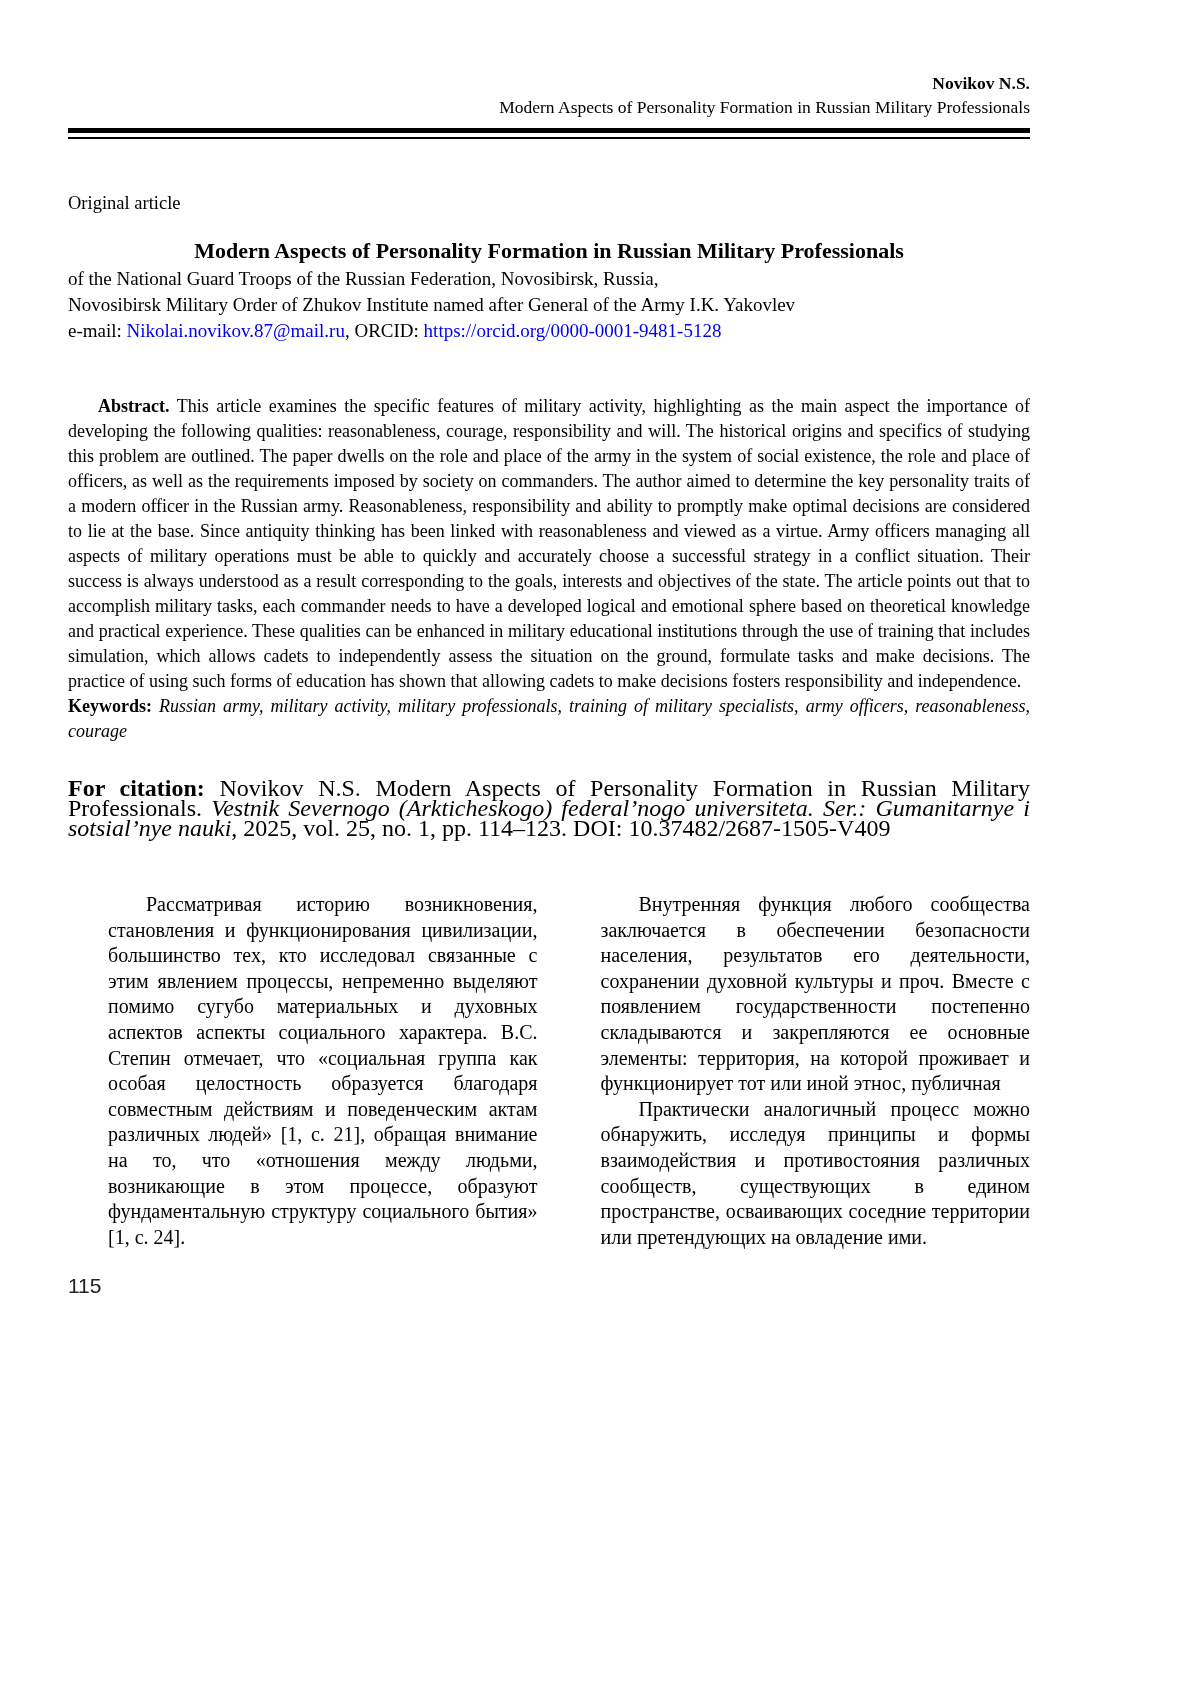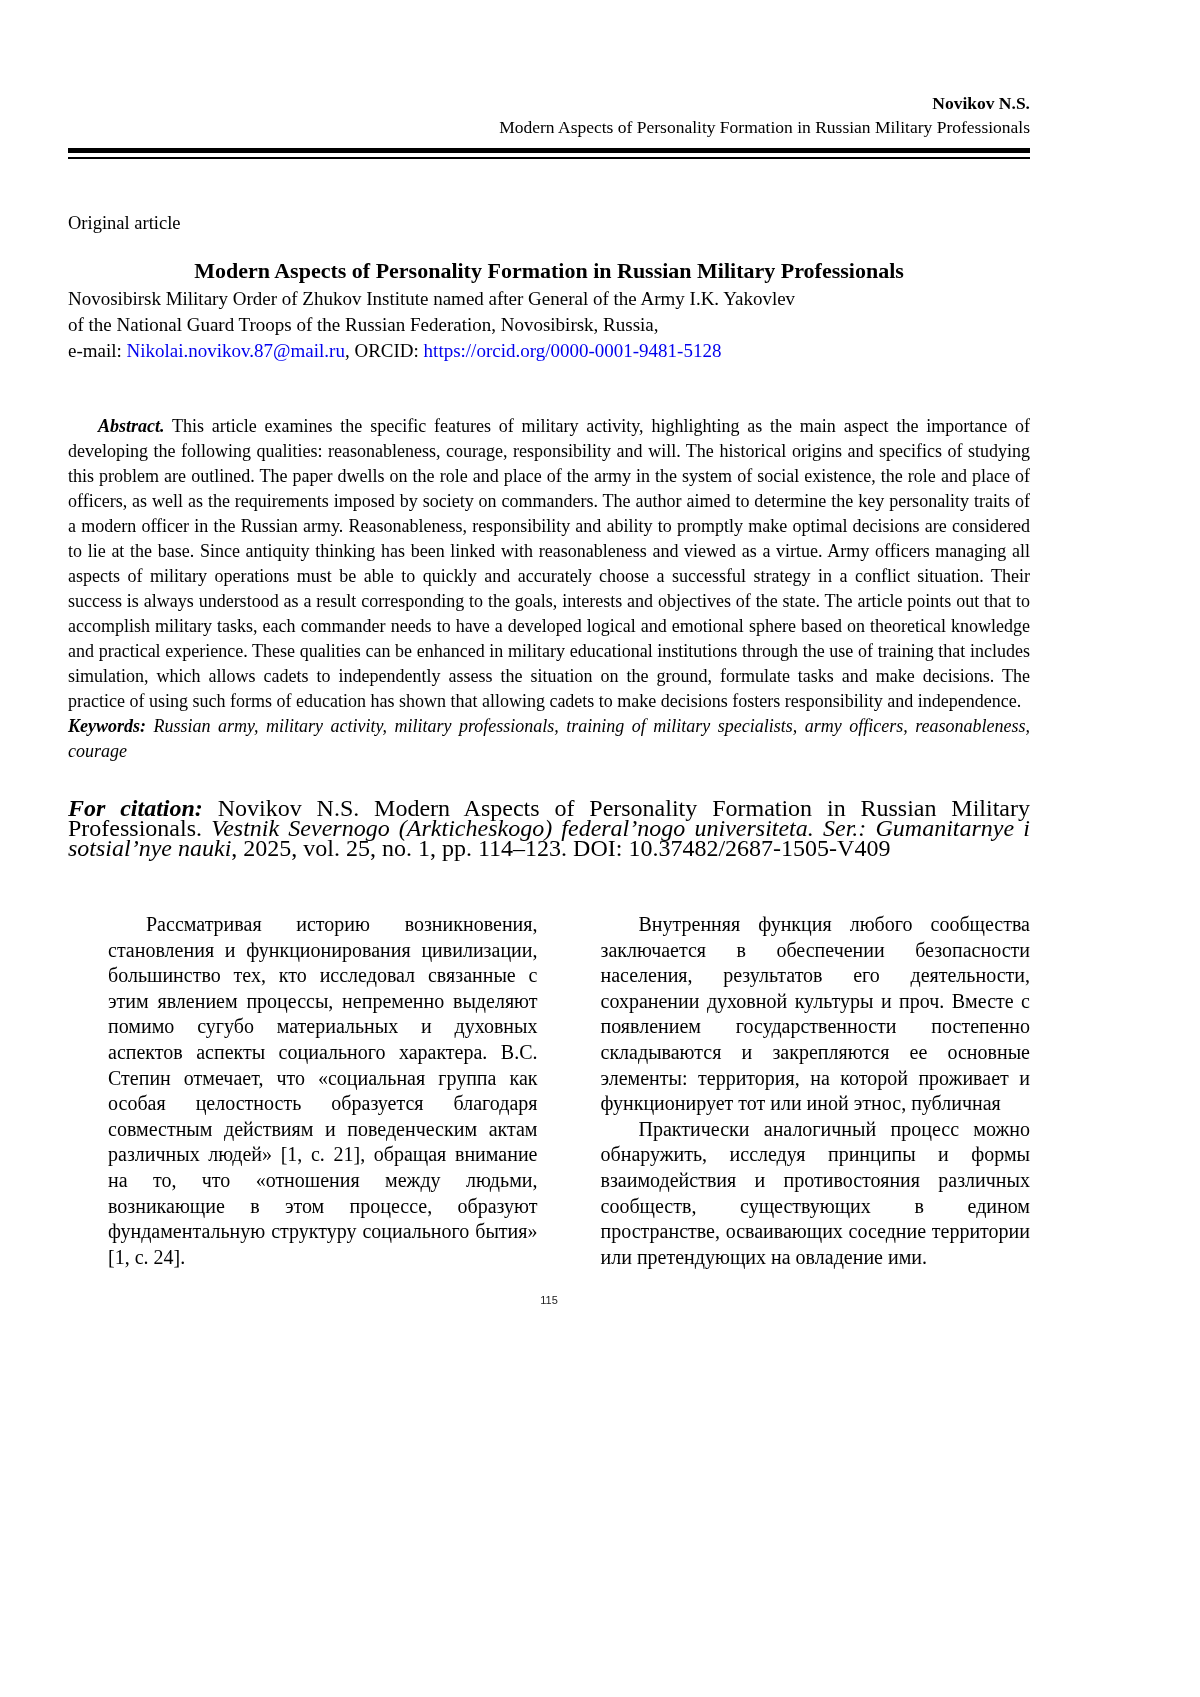--- a/index.html
+++ b/index.html
@@ -4,71 +4,71 @@
 <style>
   html, body { margin:0; padding:0; background:#ffffff; }
   .page {
     width:1200px; height:1697px;
     box-sizing:border-box; overflow:hidden;
     background:#ffffff; color:#000;
     font-family:"Liberation Serif", serif;
   }
   .content { padding:0 170px 0 68px; }
 
-  .running-head { padding-top:91px; text-align:right; font-size:17.5px; line-height:24px; }
+  .running-head { padding-top:71px; text-align:right; font-size:17.5px; line-height:24px; }
   .rh-author { font-weight:bold; }
 
   .rule-thick { height:5px; background:#000; margin-top:9px; }
   .rule-thin  { height:2px; background:#000; margin-top:4px; }
 
   .article-type { margin-top:54px; font-size:18.5px; }
 
   .title { margin:22px 0 0 0; font-size:22px; line-height:30px; font-weight:bold; text-align:center; }
 
   .author-name { margin-top:22px; font-size:19px; line-height:26px; font-weight:bold; }
   .affiliation { font-size:19px; line-height:26px; }
   .email-line  { font-size:19px; line-height:26px; }
   .link { color:#0000EE; cursor:pointer; }
 
   .abstract { margin:50px 0 0 0; font-size:18px; line-height:25px; text-align:justify; text-indent:30px; }
   .keywords { margin:0; font-size:18px; line-height:25px; text-align:justify; text-indent:0; }
   .citation { margin:34px 0 0 0; font-size:24px; line-height:20px; text-align:justify; }
-  .bi { font-style:italic; font-weight:bold; }
+  .bi { font-weight:bold; }
   .it { font-style:italic; }
 
   .columns { margin-top:54px; display:flex; gap:23px; }
   .col { flex:1 1 0; font-size:20px; line-height:25.6px; text-align:justify; hyphens:auto;margin-left:40px; }
   .body-p { margin:0; text-indent:38px; }
 
   .page-number {
-    margin-top:24px; text-align:center;
+    margin-top:24px; 
     font-family:"Liberation Sans", sans-serif;
-    font-size:11px; color:#222;
+    font-size:21px; color:#222;
   }
 </style>
 </head>
 <body>
 
 <div class="page">
   <div class="content">
 
     <div class="running-head">
       <div class="rh-author">Novikov N.S.</div>
       <div class="rh-title">Modern Aspects of Personality Formation in Russian Military Professionals</div>
     </div>
 
     <div class="rule-thick"></div>
     <div class="rule-thin"></div>
 
     <div class="article-type">Original article</div>
 
     <h1 class="title">Modern Aspects of Personality Formation in Russian Military Professionals</h1>
 
+    <div class="affiliation">of the National Guard Troops of the Russian Federation, Novosibirsk, Russia,</div>
     <div class="affiliation">Novosibirsk Military Order of Zhukov Institute named after General of the Army I.K. Yakovlev</div>
-    <div class="affiliation">of the National Guard Troops of the Russian Federation, Novosibirsk, Russia,</div>
 
     <div class="email-line"><span>e-mail: </span><a class="link">Nikolai.novikov.87@mail.ru</a><span>, ORCID: </span><a class="link">https://orcid.org/0000-0001-9481-5128</a></div>
 
     <p class="abstract"><span class="bi">Abstract.</span><span> This article examines the specific features of military activity, highlighting as the main aspect the importance of developing the following qualities: reasonableness, courage, responsibility and will. The historical origins and specifics of studying this problem are outlined. The paper dwells on the role and place of the army in the system of social existence, the role and place of officers, as well as the requirements imposed by society on commanders. The author aimed to determine the key personality traits of a modern officer in the Russian army. Reasonableness, responsibility and ability to promptly make optimal decisions are considered to lie at the base. Since antiquity thinking has been linked with reasonableness and viewed as a virtue. Army officers managing all aspects of military operations must be able to quickly and accurately choose a successful strategy in a conflict situation. Their success is always understood as a result corresponding to the goals, interests and objectives of the state. The article points out that to accomplish military tasks, each commander needs to have a developed logical and emotional sphere based on theoretical knowledge and practical experience. These qualities can be enhanced in military educational institutions through the use of training that includes simulation, which allows cadets to independently assess the situation on the ground, formulate tasks and make decisions. The practice of using such forms of education has shown that allowing cadets to make decisions fosters responsibility and independence.</span></p>
 
     <p class="keywords"><span class="bi">Keywords:</span><span class="it"> Russian army, military activity, military professionals, training of military specialists, army officers, reasonableness, courage</span></p>
 
     <p class="citation"><span class="bi">For citation:</span><span> Novikov N.S. Modern Aspects of Personality Formation in Russian Military Professionals. </span><span class="it">Vestnik Severnogo (Arkticheskogo) federal’nogo universiteta. Ser.: Gumanitarnye i sotsial’nye nauki</span><span>, 2025, vol. 25, no. 1, pp. 114–123. DOI: 10.37482/2687-1505-V409</span></p>
 
     <div class="columns">

